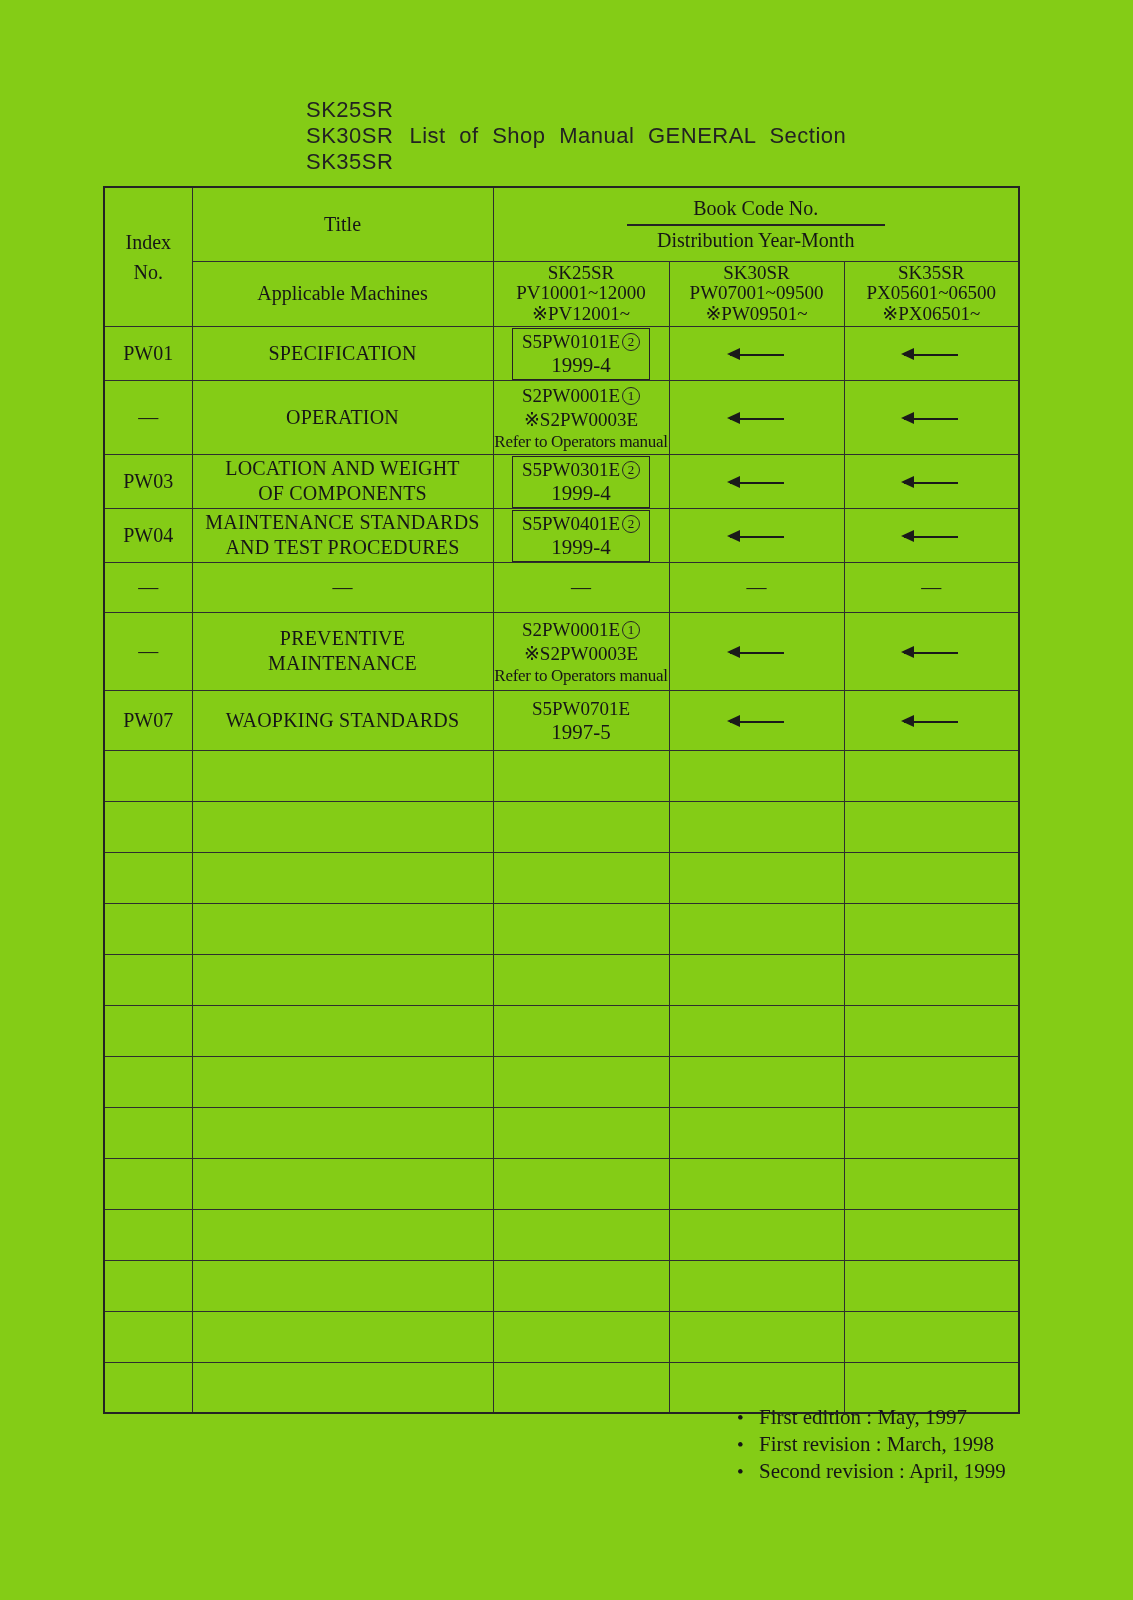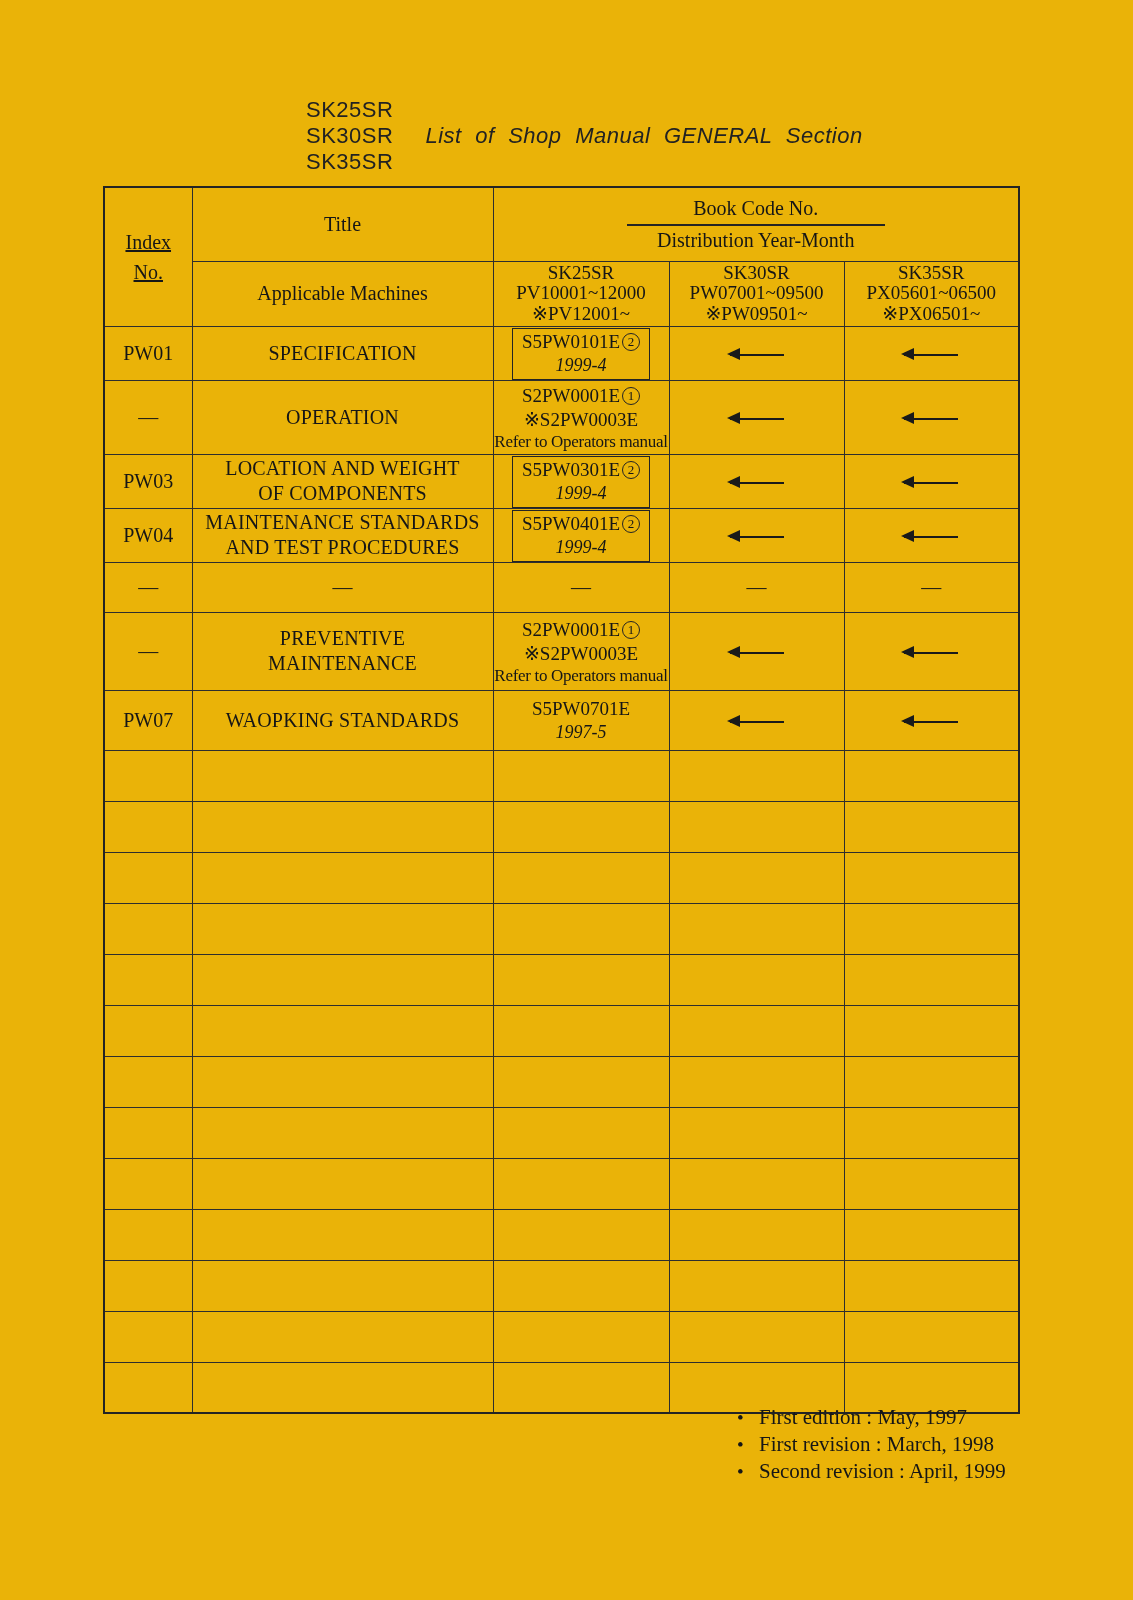--- a/index.html
+++ b/index.html
@@ -3,30 +3,30 @@
 <meta charset="utf-8">
 <style>
   * { margin:0; padding:0; box-sizing:border-box; }
   html,body { width:1133px; height:1600px; }
   body {
     background:#ffffff;
     color:#1a1a1a;
     font-family:"Liberation Serif","DejaVu Serif","DejaVu Sans",serif;
     position:relative;
   }
-  .page { position:absolute; inset:0; background:#eab308; }
+  .page { position:absolute; inset:0; background:#84cc16; }
 
   
   .doc-title {
     position:absolute; left:306px; top:97px;
     font-family:"Liberation Sans","DejaVu Sans",sans-serif;
     font-size:22px; line-height:26px; color:#222; letter-spacing:0.5px;
     white-space:nowrap;
   }
-  .doc-title .t-text { margin-left:32px; word-spacing:7px;font-style:italic; }
+  .doc-title .t-text { margin-left:16px; word-spacing:7px; }
 
   
   table.manual-table {
     position:absolute; left:103px; top:186px;
     width:915px; table-layout:fixed;
     border-collapse:collapse;
     border:2px solid #242424;
     font-size:20px; color:#161616;
   }
   .manual-table th, .manual-table td {
@@ -39,31 +39,31 @@
   tr.h2 { height:65px; }
   tr.r0 { height:53px;padding-left:33px; }
   tr.r1 { height:74px; }
   tr.r2 { height:48px;margin-top:36px; }
   tr.r3 { height:47px; }
   tr.r4 { height:50px; }
   tr.r5 { height:78px; }
   tr.r6 { height:60px; }
   tr.r-empty { height:51px; }
 
-  .c-index div { line-height:30px;text-decoration:underline; }
+  .c-index div { line-height:30px; }
   .book-underline {
     width:258px; border-bottom:2px solid #242424;
     margin:4px auto 3px auto; height:0;
   }
   .c-machine div { font-size:19px; line-height:20.5px; }
 
   .c-ttl { white-space:pre-line; line-height:25px; letter-spacing:0.2px; }
 
   .code-line { font-size:19px; line-height:24px; white-space:nowrap; }
-  .date-line { font-size:18px; line-height:23px;font-style:italic; }
+  .date-line { font-size:21px; line-height:23px; }
   .note-line { font-size:17px; line-height:19px; letter-spacing:-0.3px; white-space:nowrap; }
   .codebox {
     display:inline-block;
     border:1.8px solid #242424;
     padding:1px 9px 2px 9px;
     margin-top:1px;
   }
   .circ {
     display:inline-block; width:18px; height:18px;
     border:1.5px solid #242424; border-radius:50%;

